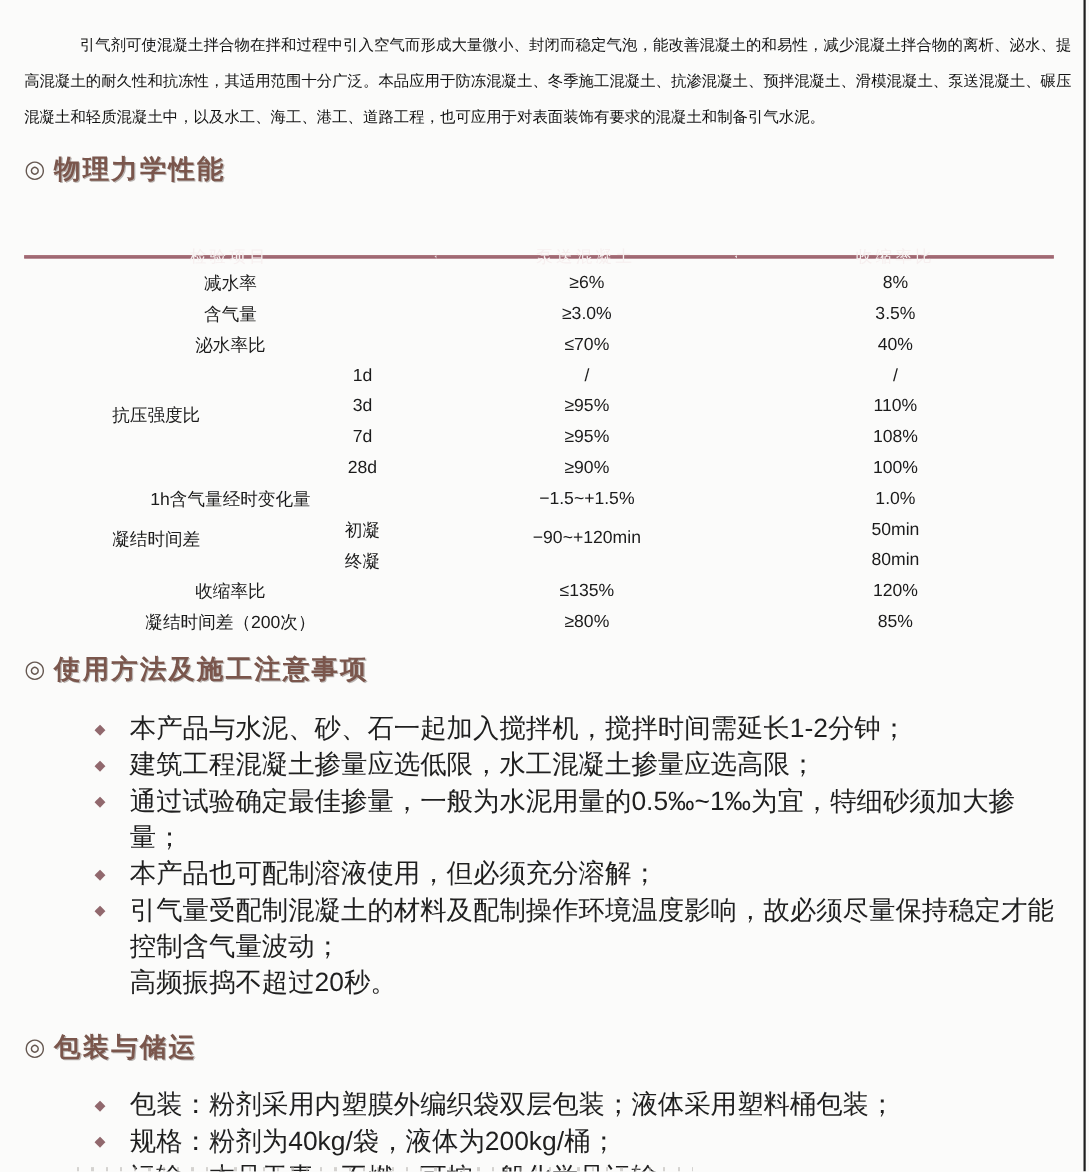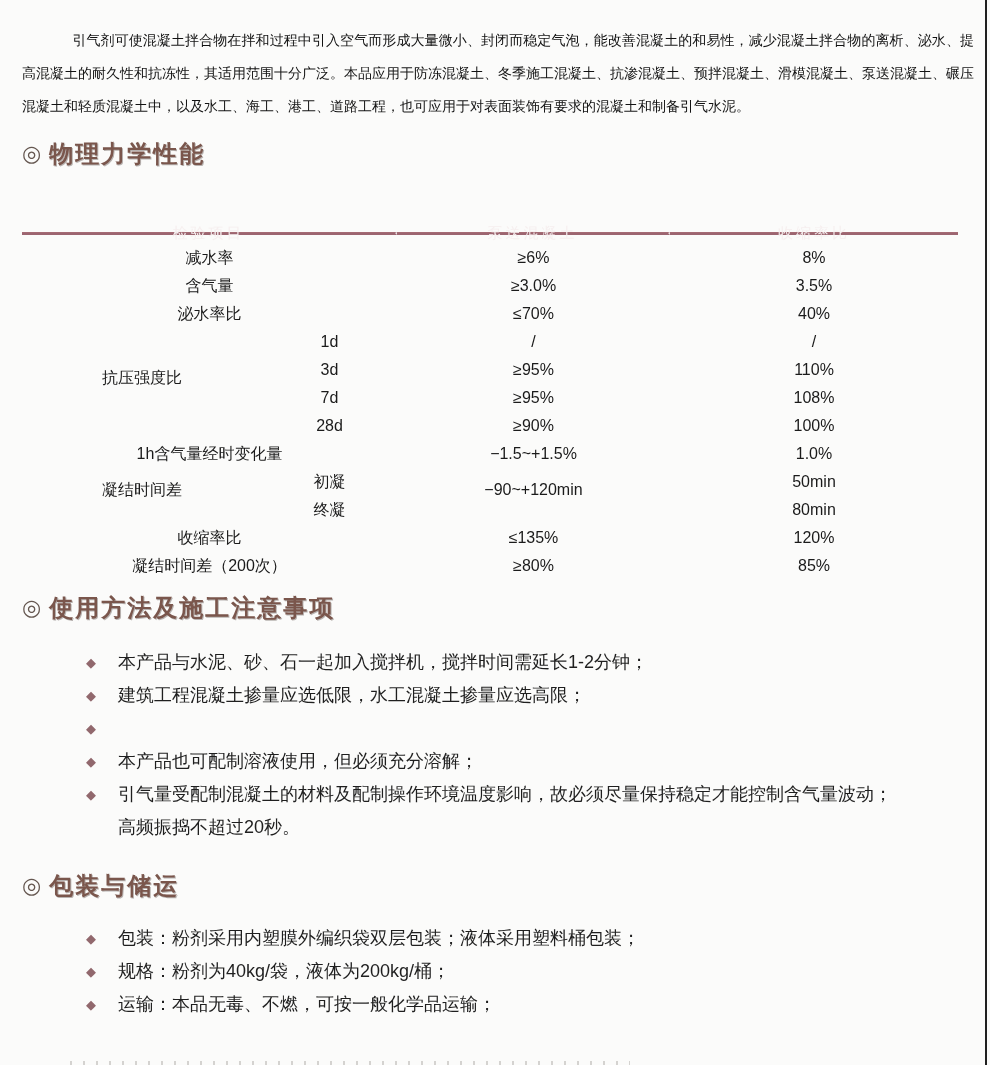--- a/index.html
+++ b/index.html
@@ -72,21 +72,21 @@
 
   
   .bullets { margin-top: 22px; margin-left: 64px; }
   .bullet-row { display: flex; align-items: flex-start; }
   .bullet-row .diamond {
     width: 32px; flex: 0 0 32px;
     font-size: 13px; line-height: 33px;
     color: #91686d;
   }
   .bullet-row .bullet-text {
-    font-size: 18px; line-height: 33px;
+    font-size: 24px; line-height: 33px;
     color: #1f1f1f;
     max-width: 840px;
     white-space: pre-line;
   }
   .bullets-packaging { margin-top: 20px; }
 
   
   .cutoff-remnant {
     position: absolute; left: 70px; bottom: 0;
     width: 560px; height: 4px;
@@ -168,20 +168,21 @@
     <div class="bullet-row">
       <span class="diamond">◆</span>
       <span class="bullet-text">本产品与水泥、砂、石一起加入搅拌机，搅拌时间需延长1-2分钟；</span>
     </div>
     <div class="bullet-row">
       <span class="diamond">◆</span>
       <span class="bullet-text">建筑工程混凝土掺量应选低限，水工混凝土掺量应选高限；</span>
     </div>
     <div class="bullet-row">
       <span class="diamond">◆</span>
+      <span class="bullet-text">通过试验确定最佳掺量，一般为水泥用量的0.5‰~1‰为宜，特细砂须加大掺量；</span>
     </div>
     <div class="bullet-row">
       <span class="diamond">◆</span>
       <span class="bullet-text">本产品也可配制溶液使用，但必须充分溶解；</span>
     </div>
     <div class="bullet-row">
       <span class="diamond">◆</span>
       <span class="bullet-text">引气量受配制混凝土的材料及配制操作环境温度影响，故必须尽量保持稳定才能控制含气量波动；
 高频振捣不超过20秒。</span>
     </div>

